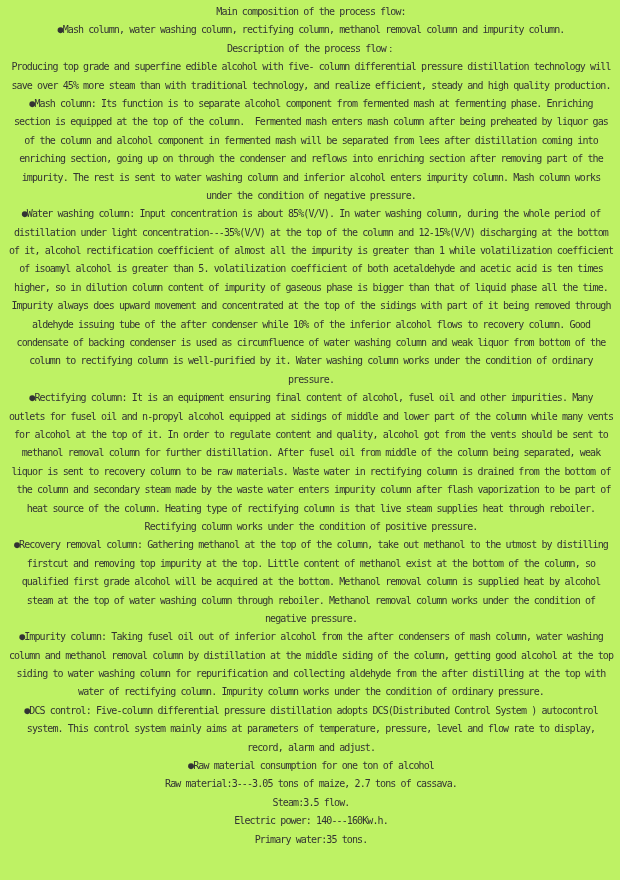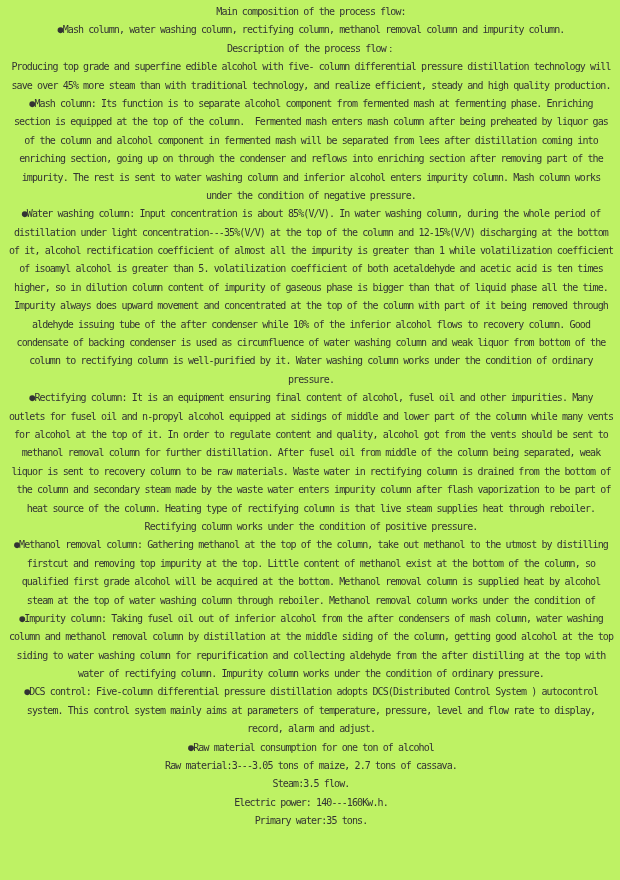--- a/index.html
+++ b/index.html
@@ -45,37 +45,38 @@
       <div class="doc-line">section is equipped at the top of the column.  Fermented mash enters mash column after being preheated by liquor gas</div>
       <div class="doc-line">of the column and alcohol component in fermented mash will be separated from lees after distillation coming into</div>
       <div class="doc-line">enriching section, going up on through the condenser and reflows into enriching section after removing part of the</div>
       <div class="doc-line">impurity. The rest is sent to water washing column and inferior alcohol enters impurity column. Mash column works</div>
       <div class="doc-line">under the condition of negative pressure.</div>
       <div class="doc-line">●Water washing column: Input concentration is about 85%(V/V). In water washing column, during the whole period of</div>
       <div class="doc-line">distillation under light concentration---35%(V/V) at the top of the column and 12-15%(V/V) discharging at the bottom</div>
       <div class="doc-line">of it, alcohol rectification coefficient of almost all the impurity is greater than 1 while volatilization coefficient</div>
       <div class="doc-line">of isoamyl alcohol is greater than 5. volatilization coefficient of both acetaldehyde and acetic acid is ten times</div>
       <div class="doc-line">higher, so in dilution column content of impurity of gaseous phase is bigger than that of liquid phase all the time.</div>
-      <div class="doc-line">Impurity always does upward movement and concentrated at the top of the column with part of it being removed through</div>
+      <div class="doc-line">Impurity always does upward movement and concentrated at the top of the sidings with part of it being removed through</div>
       <div class="doc-line">aldehyde issuing tube of the after condenser while 10% of the inferior alcohol flows to recovery column. Good</div>
       <div class="doc-line">condensate of backing condenser is used as circumfluence of water washing column and weak liquor from bottom of the</div>
       <div class="doc-line">column to rectifying column is well-purified by it. Water washing column works under the condition of ordinary</div>
       <div class="doc-line">pressure.</div>
       <div class="doc-line">●Rectifying column: It is an equipment ensuring final content of alcohol, fusel oil and other impurities. Many</div>
       <div class="doc-line">outlets for fusel oil and n-propyl alcohol equipped at sidings of middle and lower part of the column while many vents</div>
       <div class="doc-line">for alcohol at the top of it. In order to regulate content and quality, alcohol got from the vents should be sent to</div>
       <div class="doc-line">methanol removal column for further distillation. After fusel oil from middle of the column being separated, weak</div>
       <div class="doc-line">liquor is sent to recovery column to be raw materials. Waste water in rectifying column is drained from the bottom of</div>
       <div class="doc-line"> the column and secondary steam made by the waste water enters impurity column after flash vaporization to be part of</div>
       <div class="doc-line">heat source of the column. Heating type of rectifying column is that live steam supplies heat through reboiler.</div>
       <div class="doc-line">Rectifying column works under the condition of positive pressure.</div>
-      <div class="doc-line">●Methanol removal column: Gathering methanol at the top of the column, take out methanol to the utmost by distilling</div>
+      <div class="doc-line">●Recovery removal column: Gathering methanol at the top of the column, take out methanol to the utmost by distilling</div>
       <div class="doc-line">firstcut and removing top impurity at the top. Little content of methanol exist at the bottom of the column, so</div>
       <div class="doc-line">qualified first grade alcohol will be acquired at the bottom. Methanol removal column is supplied heat by alcohol</div>
       <div class="doc-line">steam at the top of water washing column through reboiler. Methanol removal column works under the condition of</div>
+      <div class="doc-line">negative pressure.</div>
       <div class="doc-line">●Impurity column: Taking fusel oil out of inferior alcohol from the after condensers of mash column, water washing</div>
       <div class="doc-line">column and methanol removal column by distillation at the middle siding of the column, getting good alcohol at the top</div>
       <div class="doc-line">siding to water washing column for repurification and collecting aldehyde from the after distilling at the top with</div>
       <div class="doc-line">water of rectifying column. Impurity column works under the condition of ordinary pressure.</div>
       <div class="doc-line">●DCS control: Five-column differential pressure distillation adopts DCS(Distributed Control System ) autocontrol</div>
       <div class="doc-line">system. This control system mainly aims at parameters of temperature, pressure, level and flow rate to display,</div>
       <div class="doc-line">record, alarm and adjust.</div>
       <div class="doc-line">●Raw material consumption for one ton of alcohol</div>
       <div class="doc-line">Raw material:3---3.05 tons of maize, 2.7 tons of cassava.</div>
       <div class="doc-line">Steam:3.5 flow.</div>

